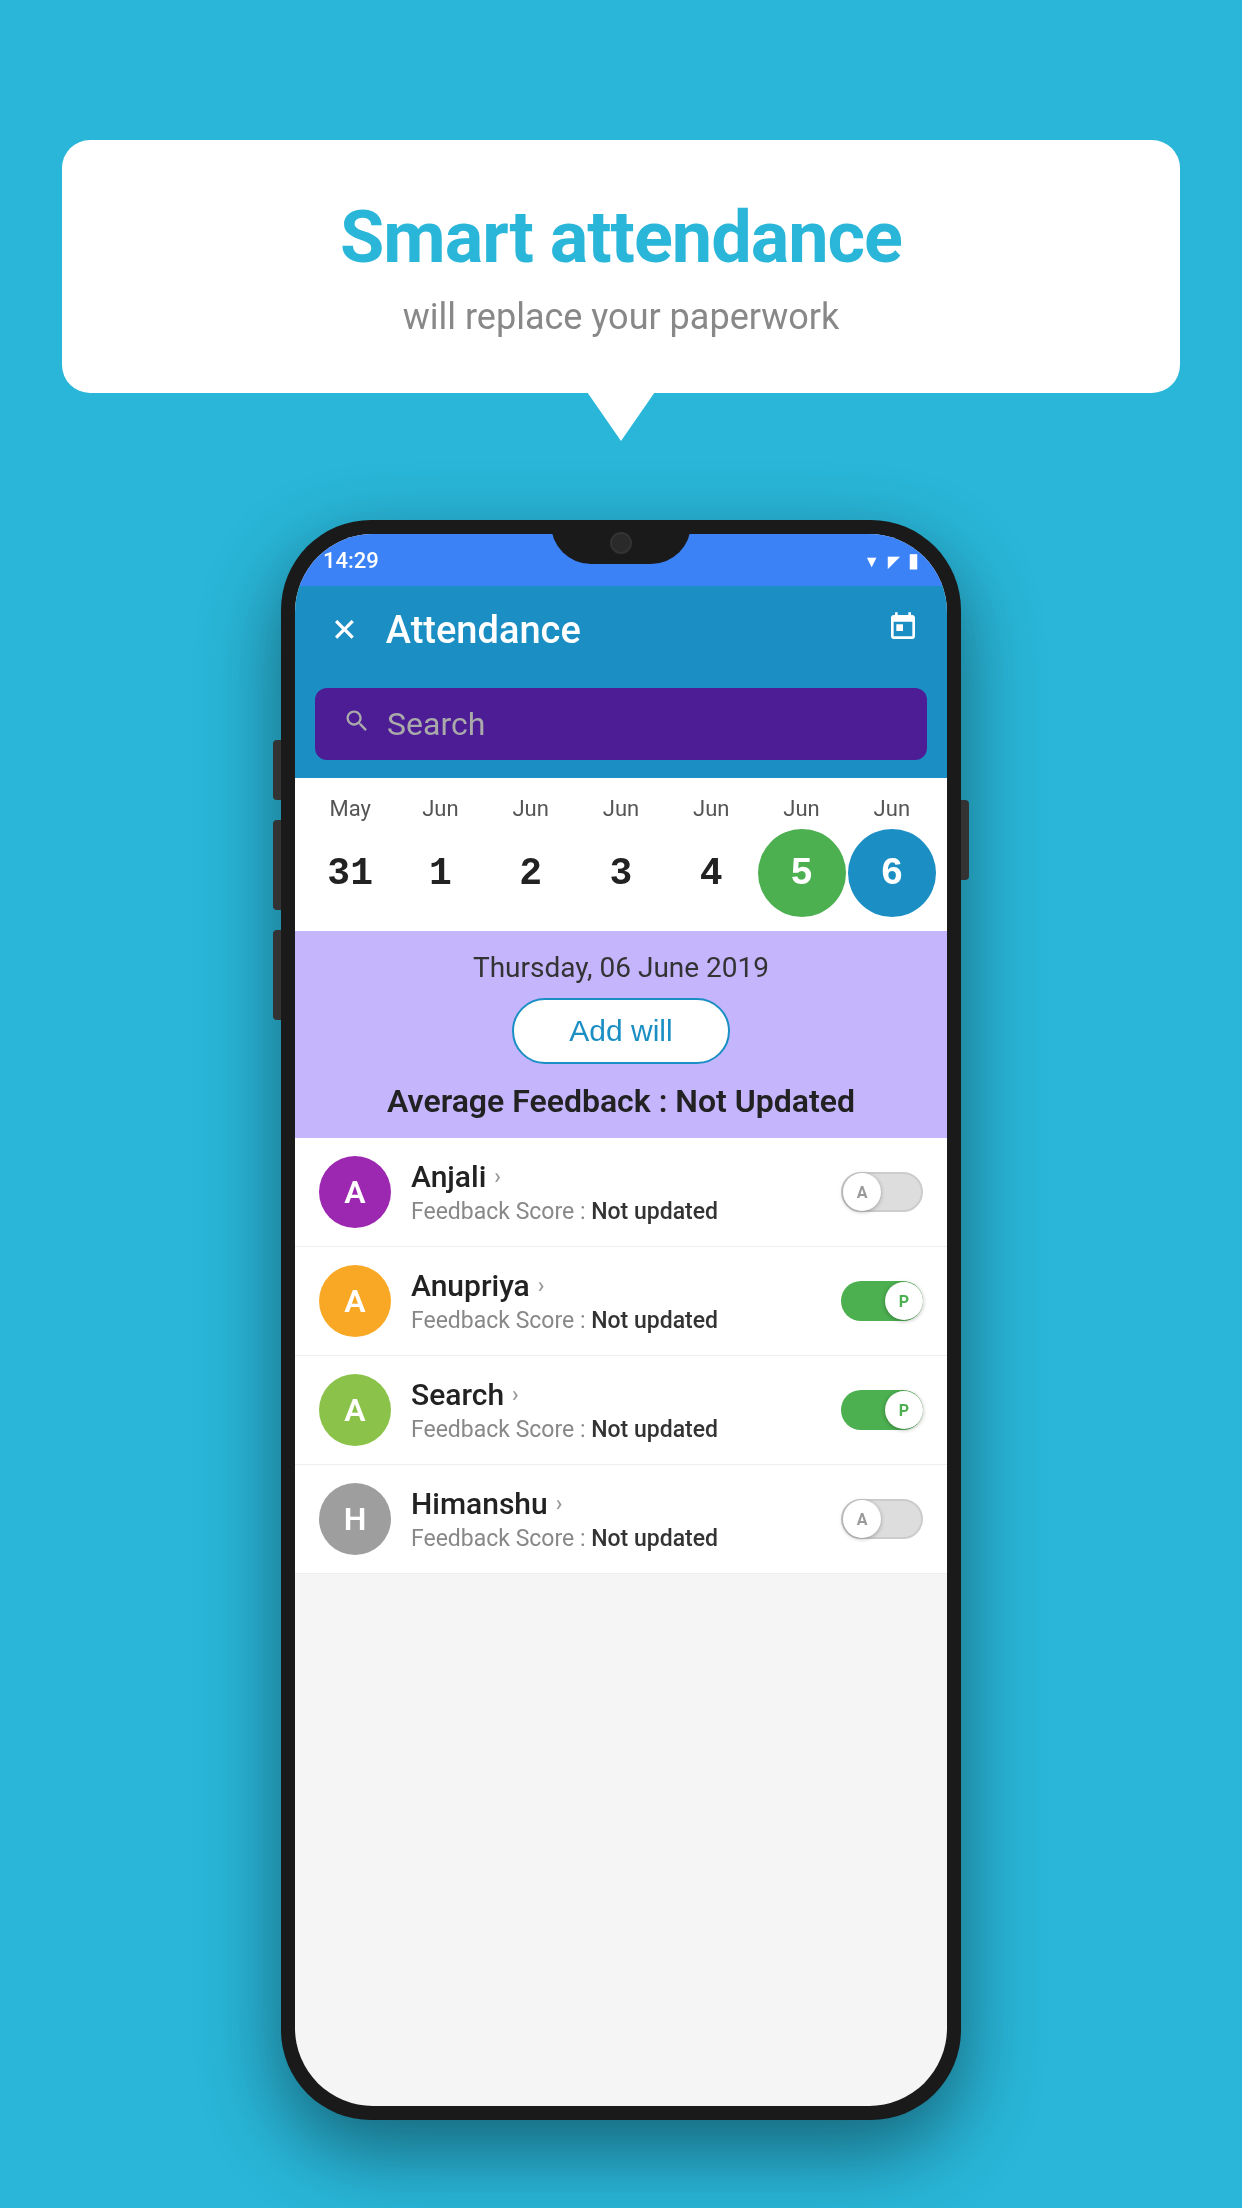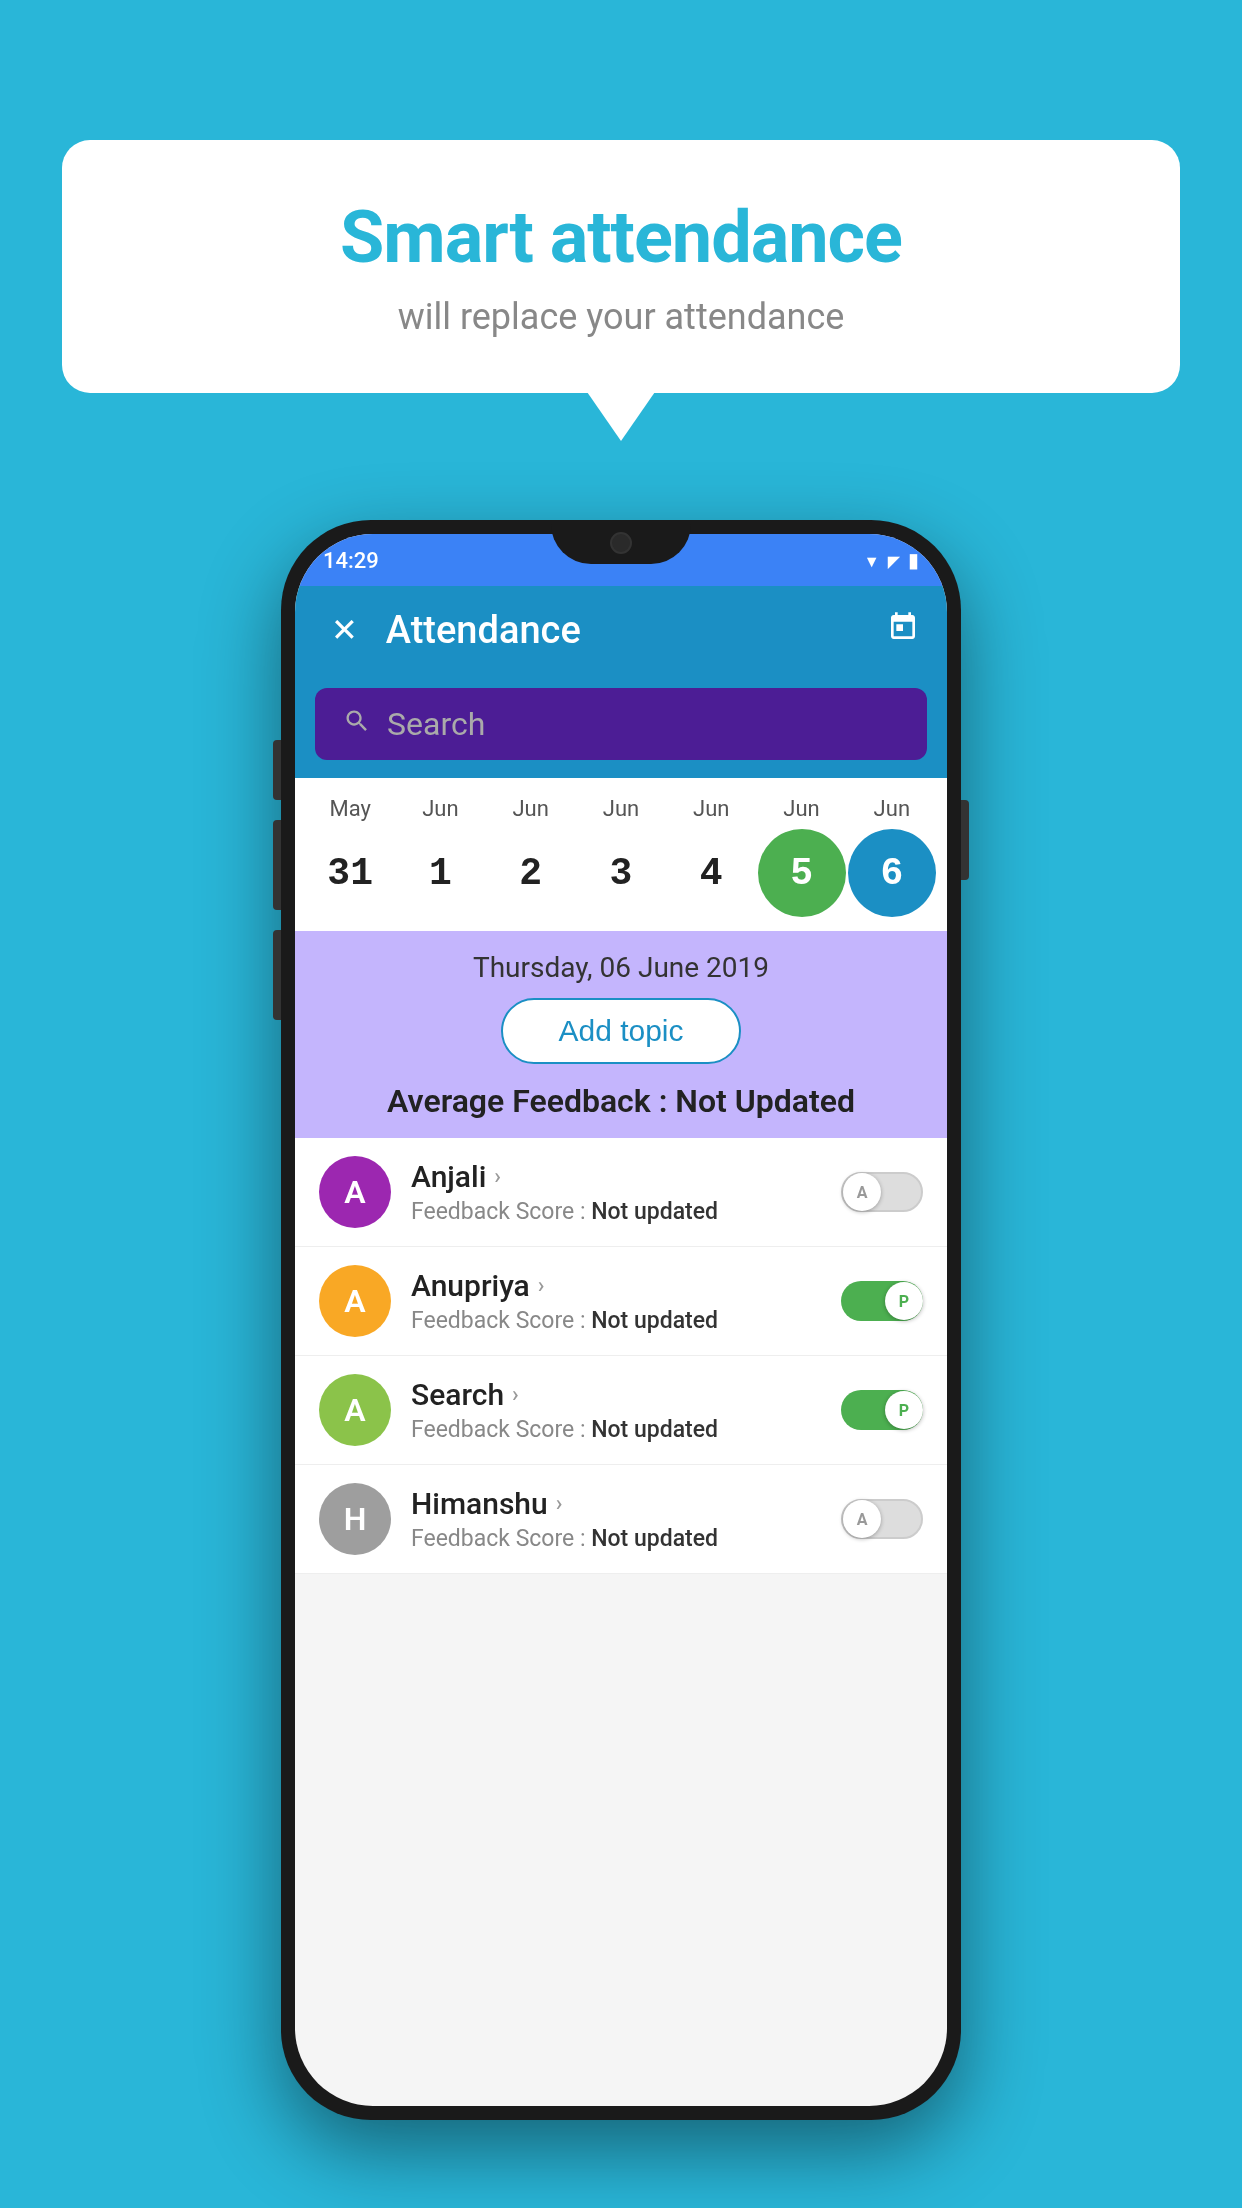--- a/index.html
+++ b/index.html
@@ -433,21 +433,21 @@
     
     .wifi-icon::before { content: '▼'; font-size: 16px; }
     .signal-icon::before { content: '◤'; font-size: 16px; }
   </style>
 </head>
 <body>
 
 <div class="speech-bubble-container">
   <div class="speech-bubble">
     <div class="speech-bubble-title">Smart attendance</div>
-    <div class="speech-bubble-sub">will replace your attendance</div>
+    <div class="speech-bubble-sub">will replace your paperwork</div>
   </div>
 </div>
 
 <div class="phone-container">
   <div class="phone-outer">
 
     <div class="phone-btn-right"></div>
     <div class="phone-btn-left1"></div>
     <div class="phone-btn-left2"></div>
     <div class="phone-btn-left3"></div>
@@ -505,21 +505,21 @@
           <div class="cal-day">3</div>
           <div class="cal-day">4</div>
           <div class="cal-day today">5</div>
           <div class="cal-day selected">6</div>
         </div>
       </div>
 
       <div class="content-area">
         <div class="selected-date">Thursday, 06 June 2019</div>
 
-        <button class="add-topic-btn">Add topic</button>
+        <button class="add-topic-btn">Add will</button>
 
         <div class="avg-feedback">
           <span>Average Feedback : </span><span>Not Updated</span>
         </div>
 
         <div class="student-list">
 
           <div class="student-item">
             <div class="student-avatar" style="background-color:#9c27b0;">A</div>
             <div class="student-info">

